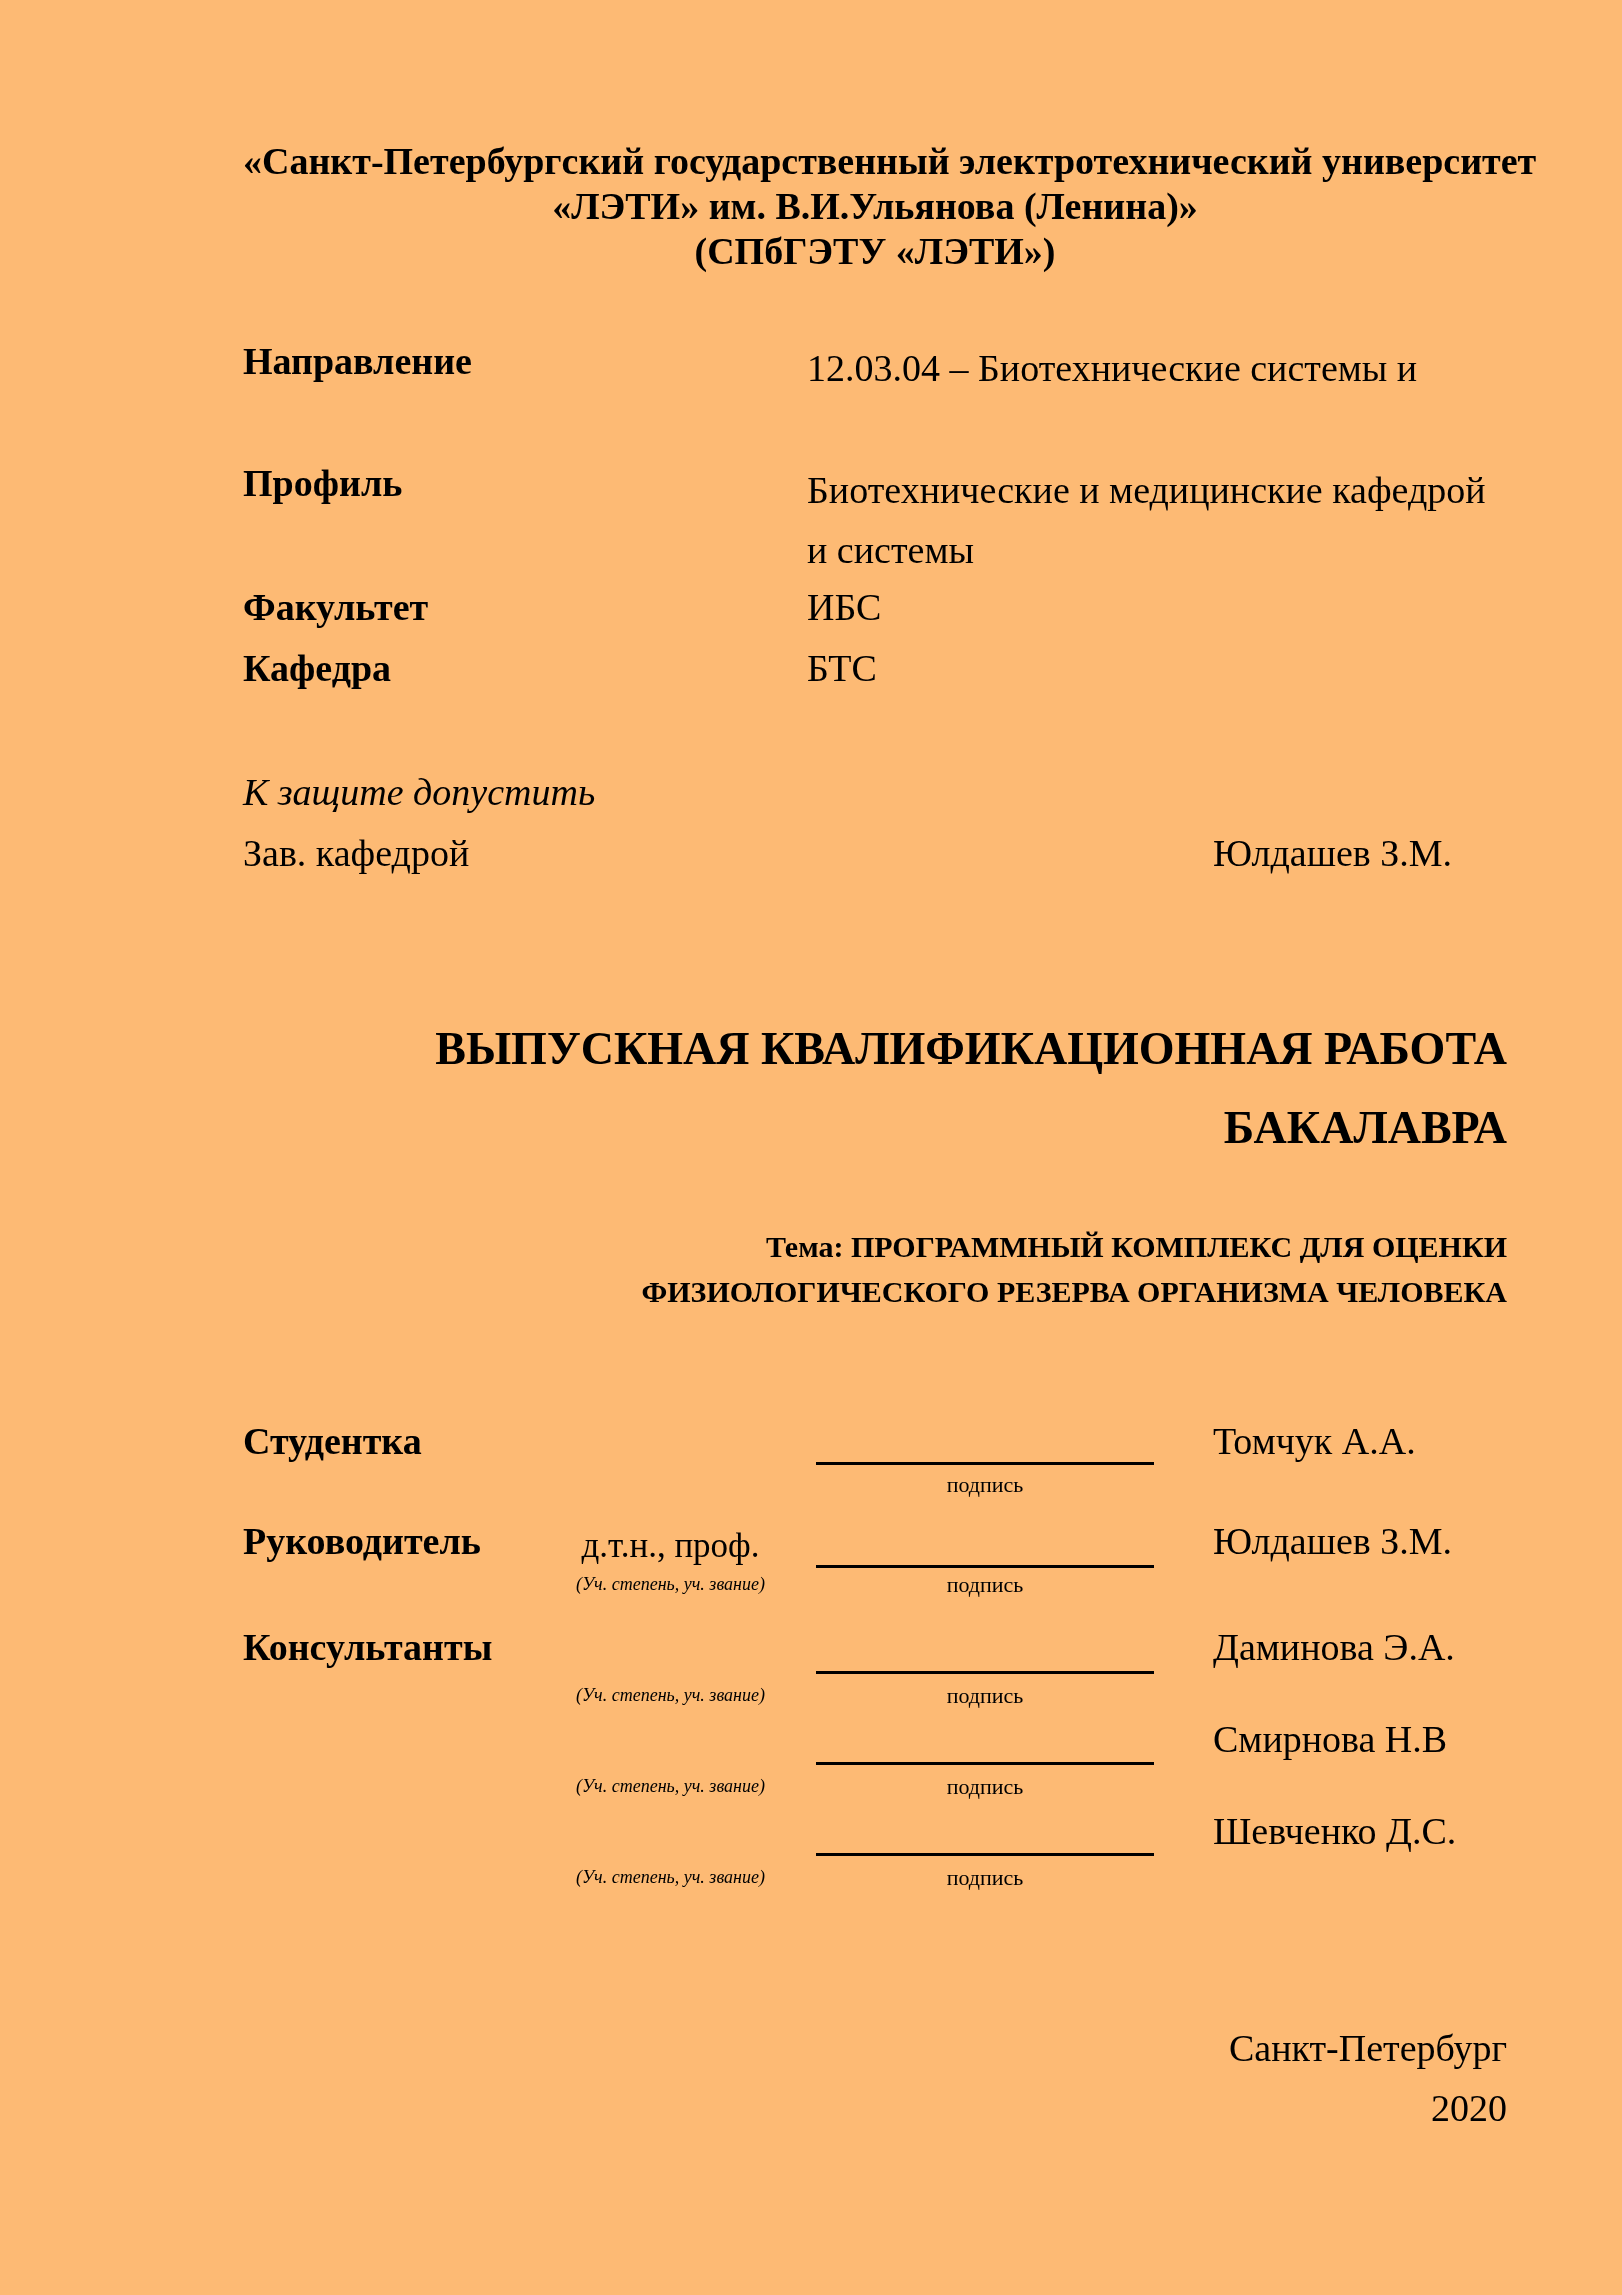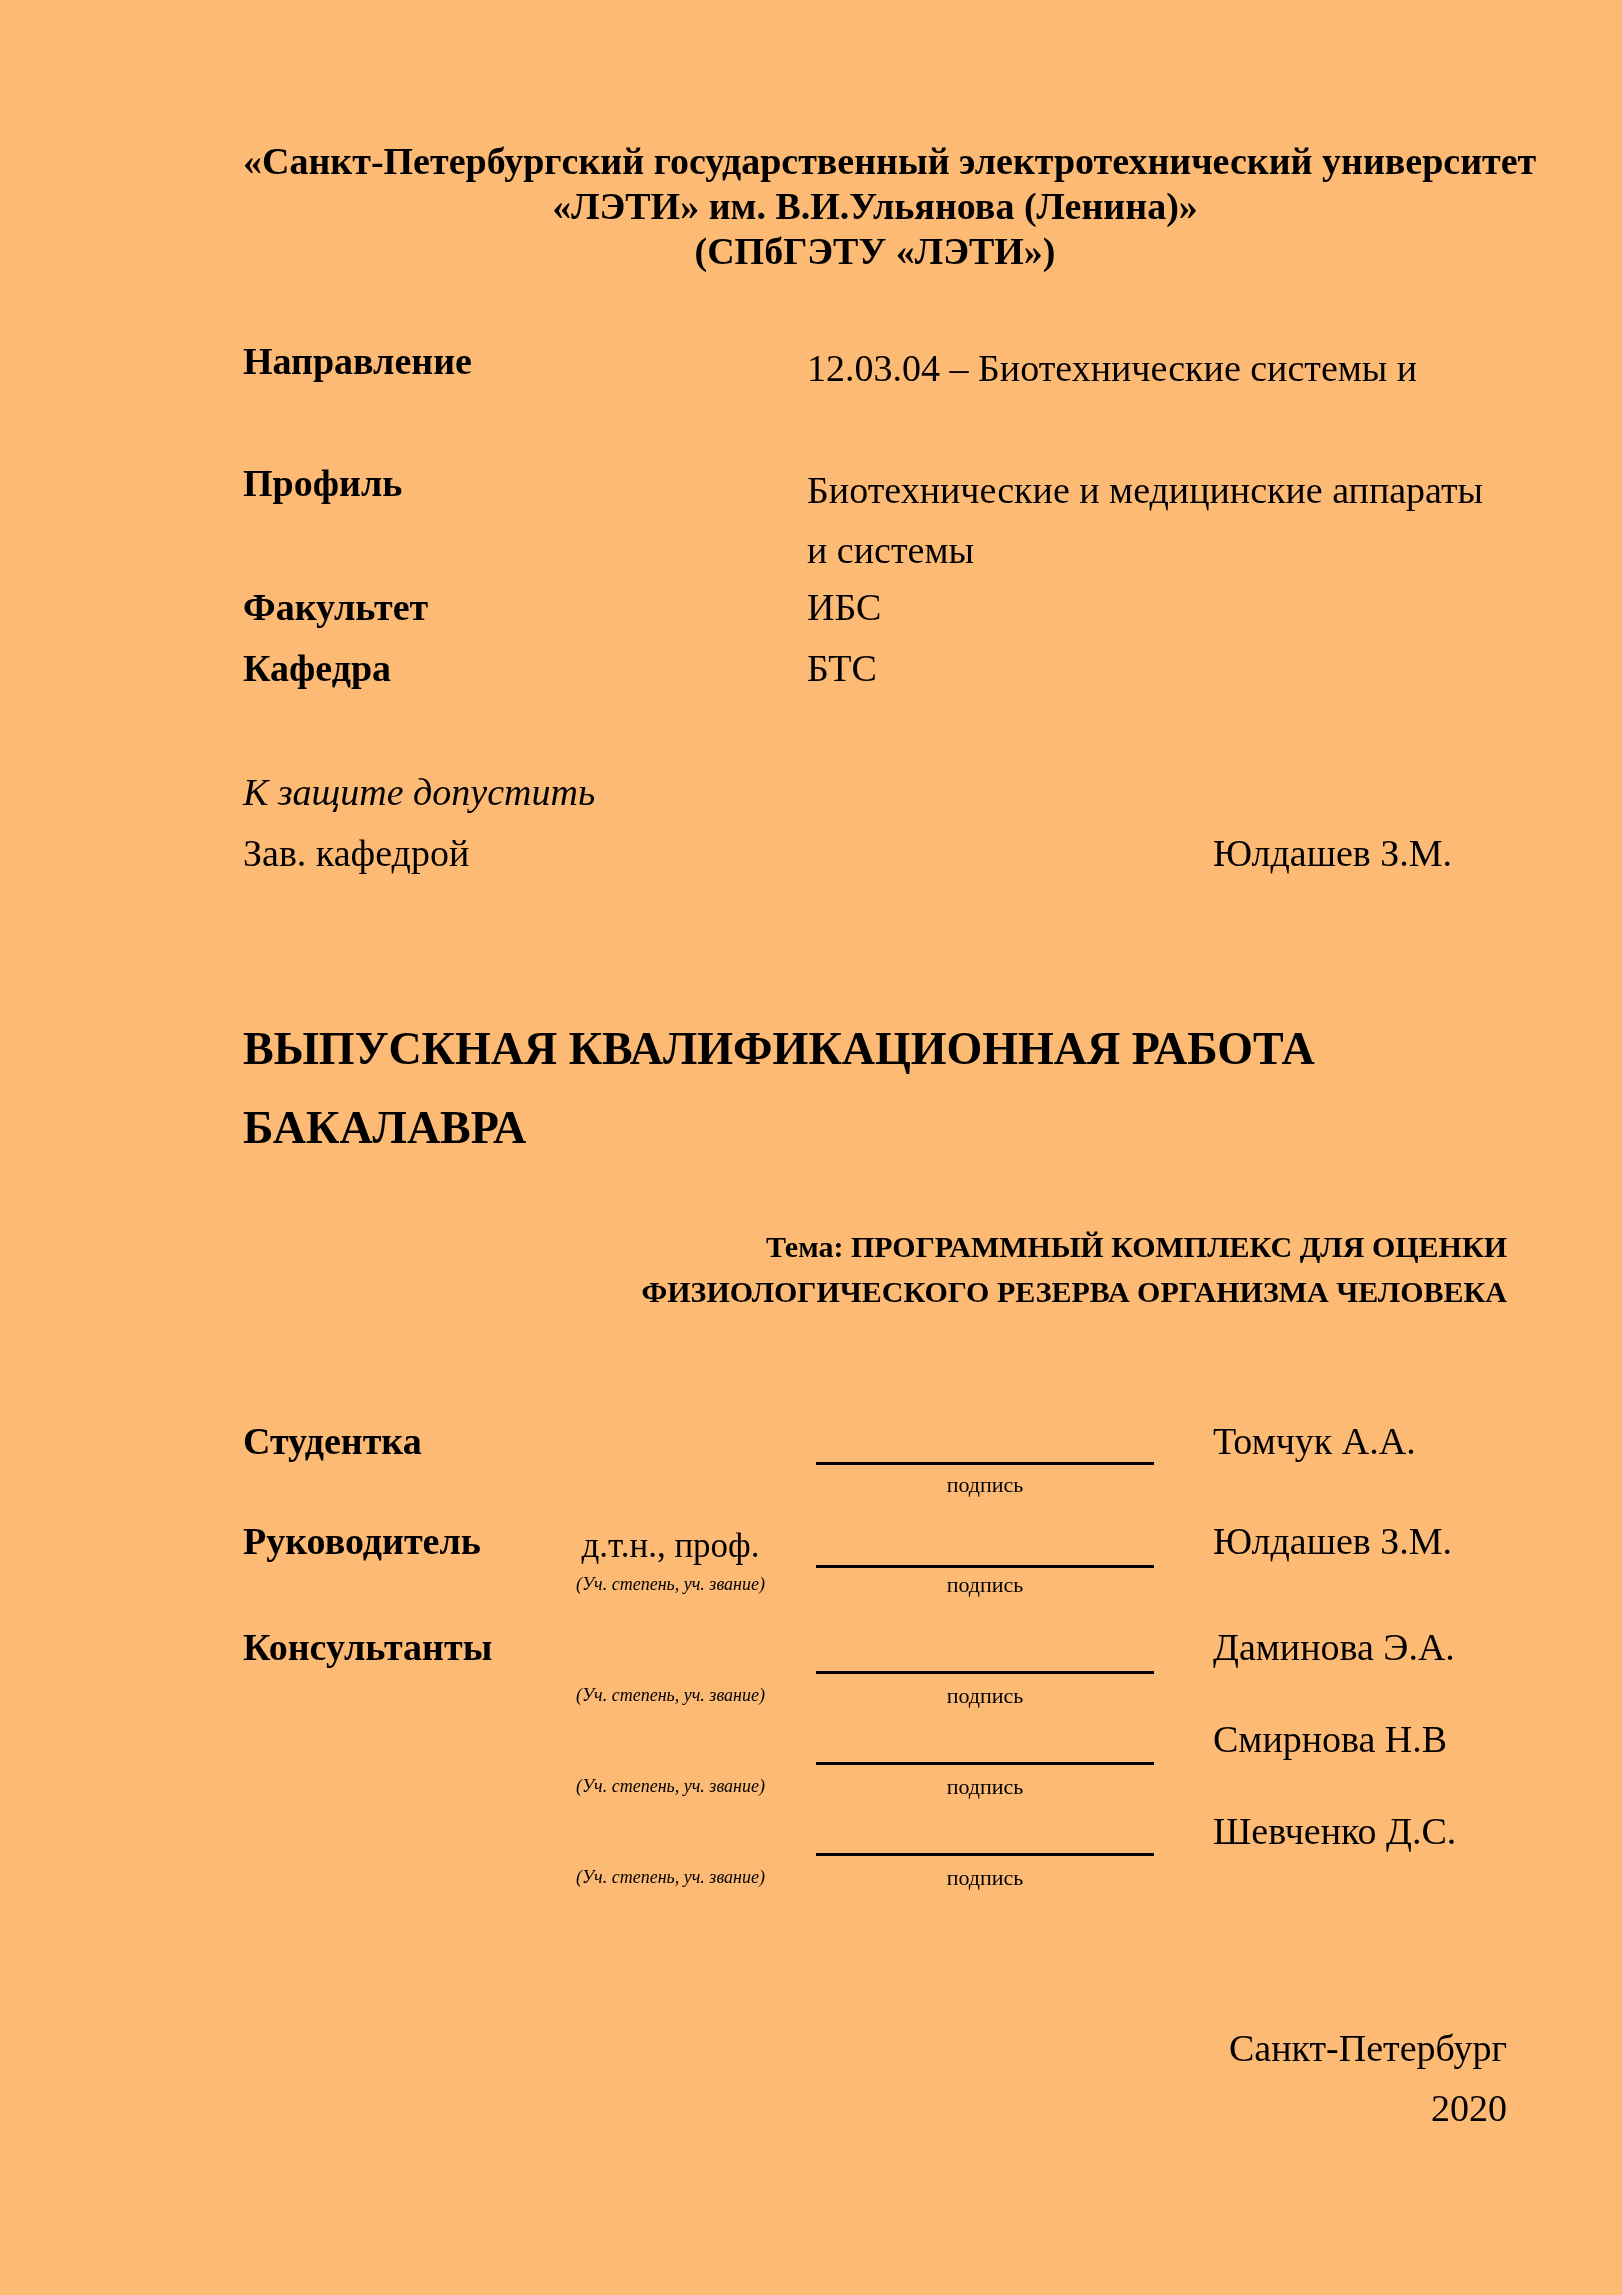--- a/index.html
+++ b/index.html
@@ -76,21 +76,21 @@
     font-size: 38px;
     line-height: 46px;
     white-space: nowrap;
   }
 
   
   .work-title {
     top: 1009px;
     left: 0;
     width: 1264px;
-    text-align: left;
+    text-align: right;
     font-weight: bold;
     font-size: 46px;
     line-height: 79px;
     white-space: nowrap;
   }
 
   
   .theme {
     top: 1224px;
     left: 0;
@@ -180,21 +180,21 @@
       <div>(СПбГЭТУ «ЛЭТИ»)</div>
     </div>
 
     <div class="abs field-label" style="top:338px">Направление</div>
     <div class="abs field-value" style="top:338px">
       <div>12.03.04 – Биотехнические системы и</div>
     </div>
 
     <div class="abs field-label" style="top:460px">Профиль</div>
     <div class="abs field-value" style="top:460px">
-      <div>Биотехнические и медицинские аппараты</div>
+      <div>Биотехнические и медицинские кафедрой</div>
       <div>и системы</div>
     </div>
 
     <div class="abs field-label" style="top:584px">Факультет</div>
     <div class="abs field-value" style="top:584px;line-height:46px">ИБС</div>
 
     <div class="abs field-label" style="top:645px">Кафедра</div>
     <div class="abs field-value" style="top:645px;line-height:46px">БТС</div>
 
     <div class="abs permit">К защите допустить</div>

